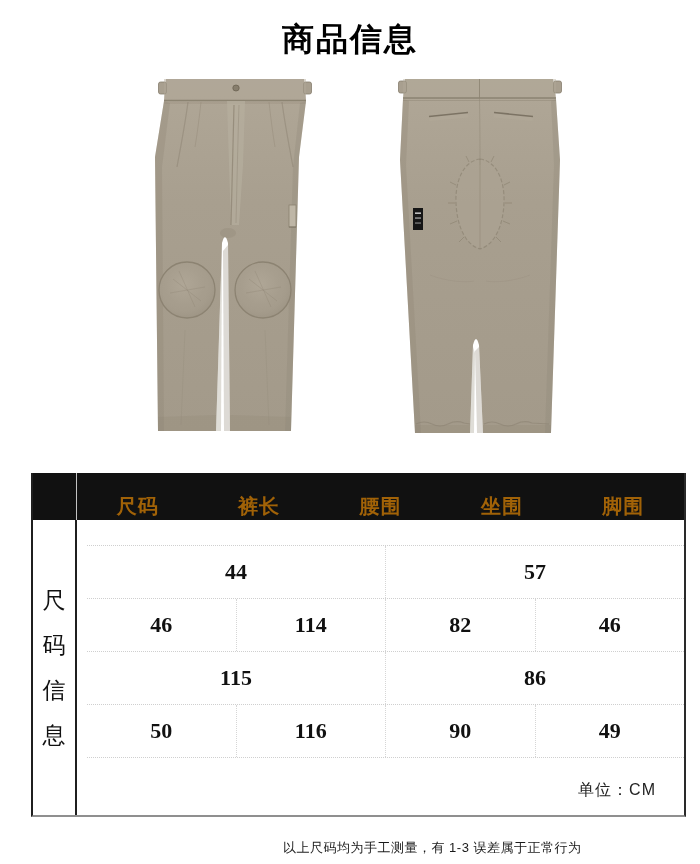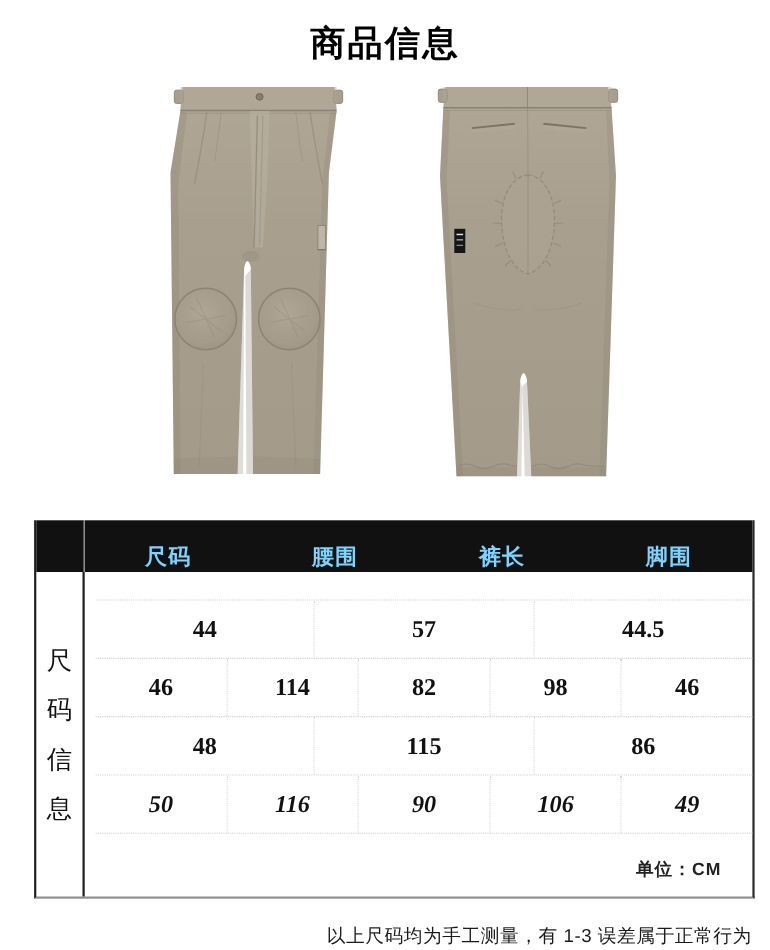--- a/index.html
+++ b/index.html
@@ -17,38 +17,38 @@
 
   
   .size-table{position:absolute;left:31px;top:473px;width:655px;height:344px;
               border-left:2px solid #1f1f1f;border-right:2px solid #2a2a2a;
               border-bottom:2px solid #8f8f8f;box-sizing:border-box;background:#fff;}
   .thead{position:absolute;left:0;top:0;right:0;height:47px;background:#111111;
          display:flex;align-items:center;}
   .thead .corner{width:44px;height:100%;border-right:1px solid rgba(255,255,255,.75);box-sizing:border-box;}
   .thead .hcells{flex:1;display:flex;height:100%;}
   .hcell{flex:1;display:flex;align-items:center;justify-content:center;
-         color:#7dd3fc;font-size:20px;font-weight:700;letter-spacing:1px;margin-top:20px;}
+         color:#a16207;font-size:20px;font-weight:700;letter-spacing:1px;margin-top:20px;}
   .tbody{position:absolute;left:0;top:47px;right:0;bottom:0;display:flex;}
   .vlabel{width:44px;border-right:2px solid #1f1f1f;box-sizing:border-box;
           display:flex;flex-direction:column;align-items:center;justify-content:center;
           font-family:"Liberation Serif",serif;font-size:23px;line-height:45px;color:#111;}
   .data-area{flex:1;position:relative;}
   .rows{position:absolute;top:25px;left:0;right:0;padding-left:10px;}
   .trow{display:flex;height:52px;border-top:1px dotted #cfcfcf;}
-  .trow:last-child{border-bottom:1px dotted #cfcfcf;font-style:italic;}
+  .trow:last-child{border-bottom:1px dotted #cfcfcf;}
   .tcell{flex:1;display:flex;align-items:center;justify-content:center;
          border-left:1px dotted #d6d6d6;
          font-family:"Liberation Serif",serif;font-weight:700;font-size:22px;color:#111;}
   .tcell:first-child{border-left:none;}
-  .unit-label{position:absolute;right:28px;bottom:14px;font-size:16px;color:#222;letter-spacing:1px;font-weight:bold;}
-
-  
-  .footer-note{position:absolute;left:283px;top:839px;font-size:17px;color:#1a1a1a;
-               white-space:nowrap;letter-spacing:.5px;margin-left:14px;}
+  .unit-label{position:absolute;right:28px;bottom:14px;font-size:16px;color:#222;letter-spacing:1px;}
+
+  
+  .footer-note{position:absolute;left:283px;top:839px;font-size:13px;color:#1a1a1a;
+               white-space:nowrap;letter-spacing:.5px;}
 </style>
 </head>
 <body>
 
 <div id="stage">
 
   <div class="page-title">商品信息</div>
 
   <div class="pants pants-front">
     <svg width="220" height="385" viewBox="0 0 220 385">
@@ -158,56 +158,53 @@
       <path d="M45,350 L100,350 L100,358 L45,358 Z" fill="#8d8473" opacity="0.22"></path>
       <path d="M113,350 L181,350 L181,358 L113,358 Z" fill="#8d8473" opacity="0.22"></path>
     </svg>
   </div>
 
   <div class="size-table">
     <div class="thead">
       <div class="corner"></div>
       <div class="hcells">
         <div class="hcell">尺码</div>
+        <div class="hcell">裤长</div>
         <div class="hcell">腰围</div>
-        <div class="hcell">裤长</div>
+        <div class="hcell">坐围</div>
         <div class="hcell">脚围</div>
       </div>
     </div>
     <div class="tbody">
       <div class="vlabel">
         <span>尺</span>
         <span>码</span>
         <span>信</span>
         <span>息</span>
       </div>
       <div class="data-area">
         <div class="rows">
           <div class="trow">
             <div class="tcell">44</div>
             <div class="tcell">57</div>
-            <div class="tcell">44.5</div>
           </div>
           <div class="trow">
             <div class="tcell">46</div>
             <div class="tcell">114</div>
             <div class="tcell">82</div>
-            <div class="tcell">98</div>
             <div class="tcell">46</div>
           </div>
           <div class="trow">
-            <div class="tcell">48</div>
             <div class="tcell">115</div>
             <div class="tcell">86</div>
           </div>
           <div class="trow">
             <div class="tcell">50</div>
             <div class="tcell">116</div>
             <div class="tcell">90</div>
-            <div class="tcell">106</div>
             <div class="tcell">49</div>
           </div>
         </div>
         <div class="unit-label">单位：CM</div>
       </div>
     </div>
   </div>
 
   <div class="footer-note">以上尺码均为手工测量，有 1-3 误差属于正常行为</div>
 

